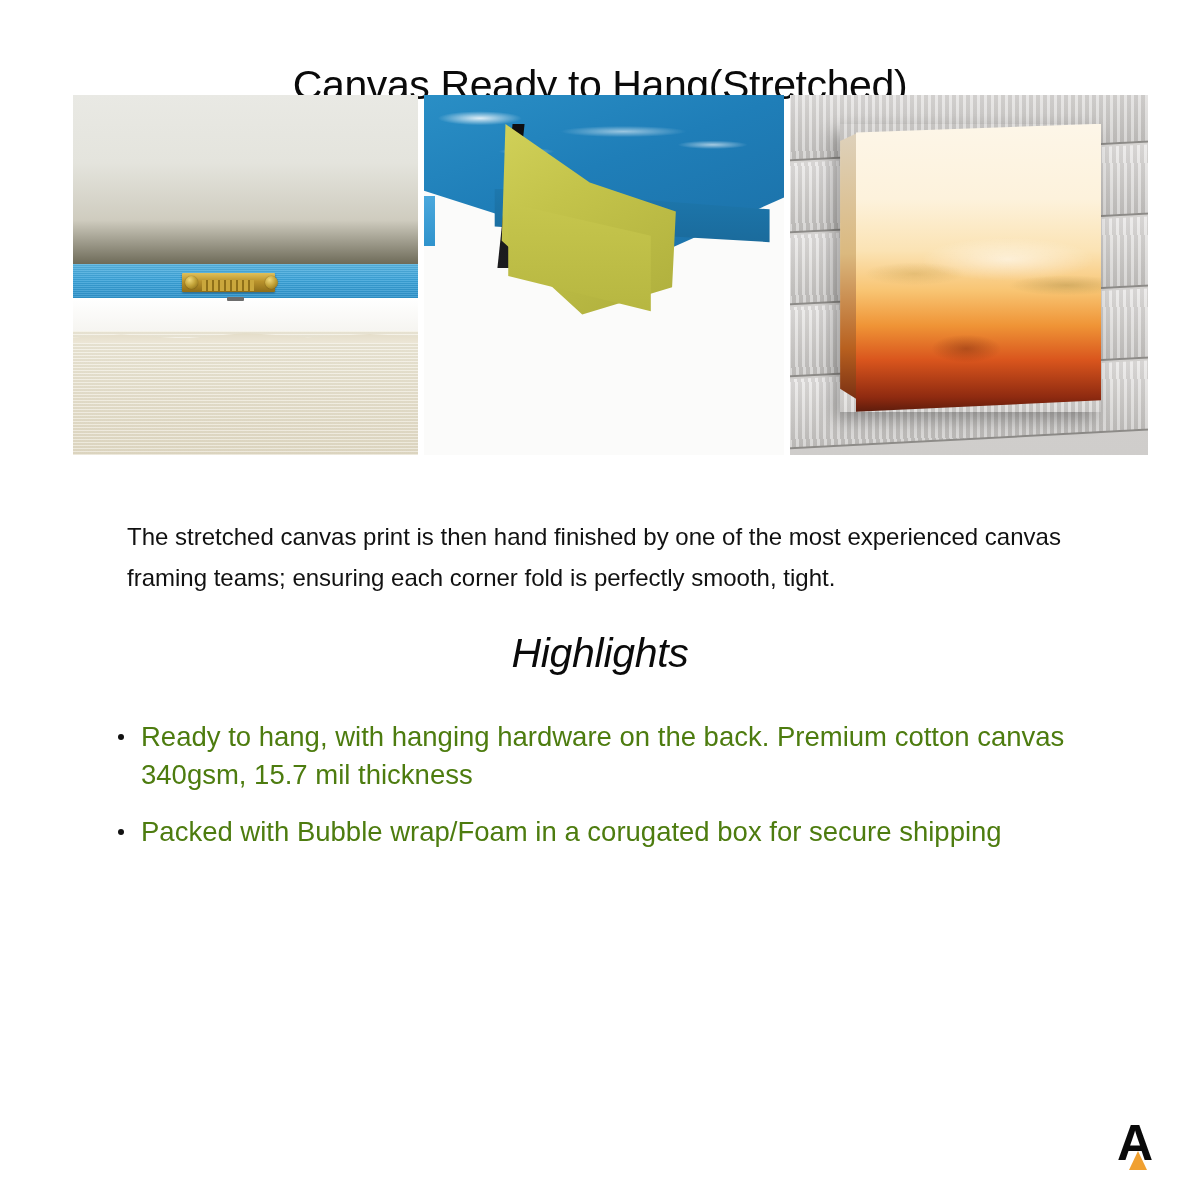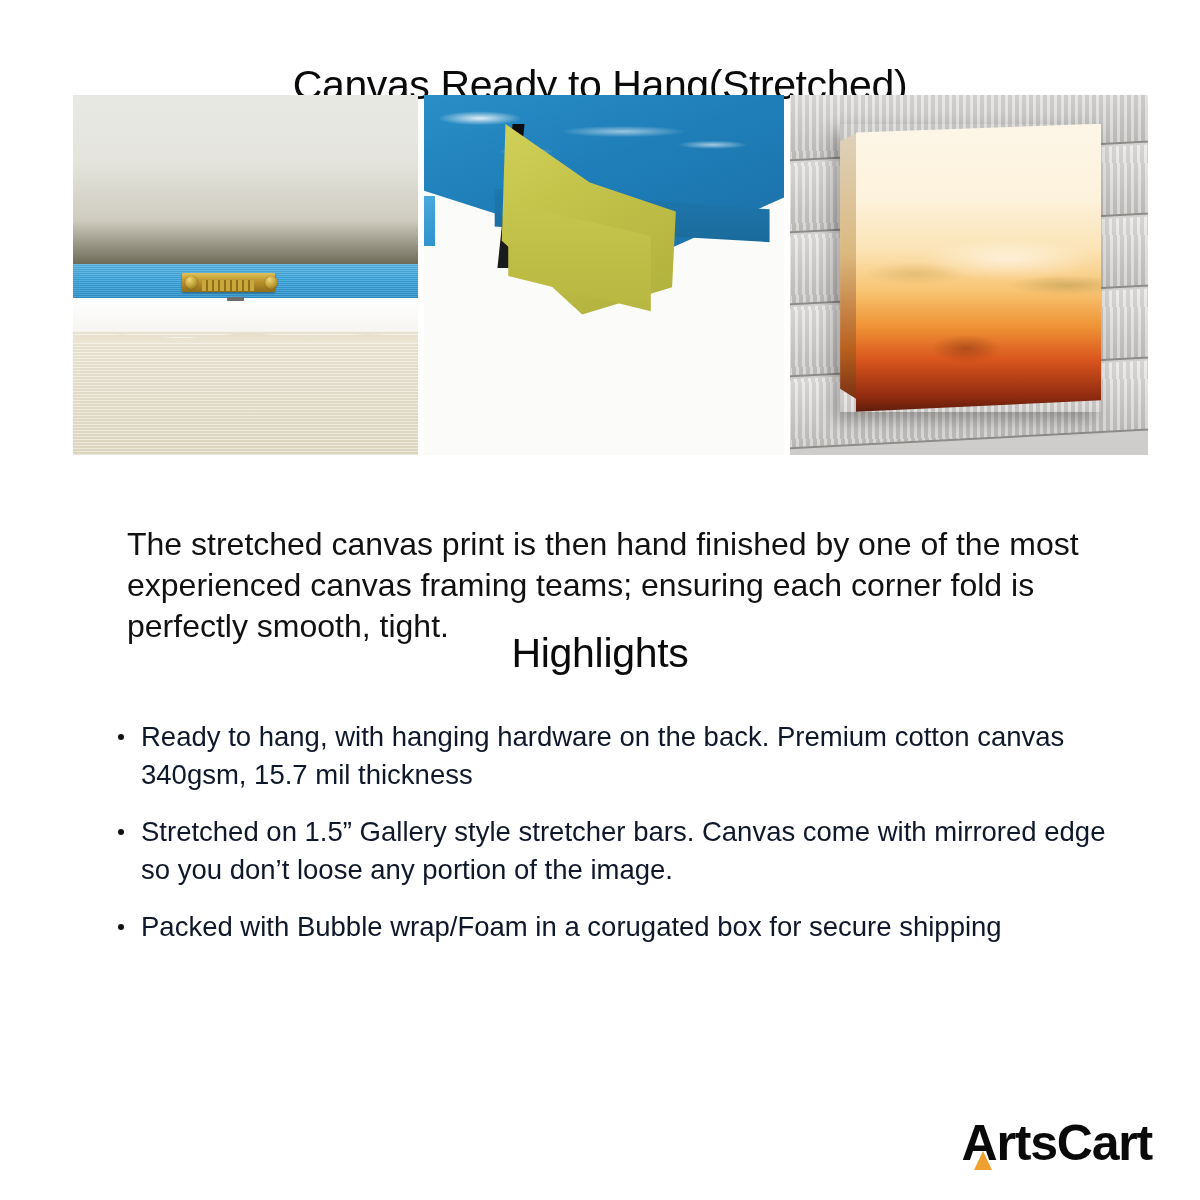--- a/index.html
+++ b/index.html
@@ -201,55 +201,56 @@
     background: linear-gradient(180deg, #ded3c0 0%, #dbb97f 45%, #b8601f 78%, #6a2410 100%);
     clip-path: polygon(0 6%, 100% 3%, 100% 96%, 0 92%);
   }
 
   
   .body-paragraph {
     position: absolute;
     left: 127px;
     top: 492px;
     width: 955px;
-    font-size: 32px;
+    font-size: 24px;
     line-height: 41px;
     font-weight: 400;
     color: #111111;
   }
 
   
   .highlights-heading {
     position: absolute;
     left: 0; top: 630px;
     width: 1200px;
     text-align: center;
     font-size: 41px;
     font-weight: 400;
     letter-spacing: -0.3px;
     color: #0a0a0a;
+    font-style: italic;
   }
 
   
   .highlights-list {
     position: absolute;
     left: 108px;
     top: 718px;
     width: 1005px;
     list-style: none;
     margin: 0;
     padding: 0;
   }
   .highlight-item {
     position: relative;
     padding-left: 33px;
     margin-bottom: 19px;
     font-size: 27.5px;
     line-height: 38px;
-    color: #0f172a;
+    color: #4d7c0f;
   }
   .highlight-item::before {
     content: "";
     position: absolute;
     left: 10px;
     top: 16px;
     width: 6px; height: 6px;
     border-radius: 50%;
     background: #111111;
   }
@@ -326,23 +327,21 @@
   </div>
 
 </div>
 
 <p class="body-paragraph">The stretched canvas print is then hand finished by one of the most experienced canvas framing teams; ensuring each corner fold is perfectly smooth, tight.</p>
 
 <div class="highlights-heading">Highlights</div>
 
 <ul class="highlights-list">
   <li class="highlight-item">Ready to hang,  with hanging hardware on the back.  Premium cotton canvas 340gsm, 15.7 mil thickness</li>
-  <li class="highlight-item">Stretched on 1.5” Gallery style stretcher bars. Canvas come with mirrored edge so you don’t loose any portion of the image.</li>
   <li class="highlight-item">Packed with Bubble wrap/Foam in a corugated box for secure shipping</li>
 </ul>
 
 <div class="brand-logo">
   <span class="brand-a-wrap">
     <span>A</span>
     <span class="brand-a-triangle"></span>
   </span>
-  <span>rtsCart</span>
 </div>
 
 </body></html>

